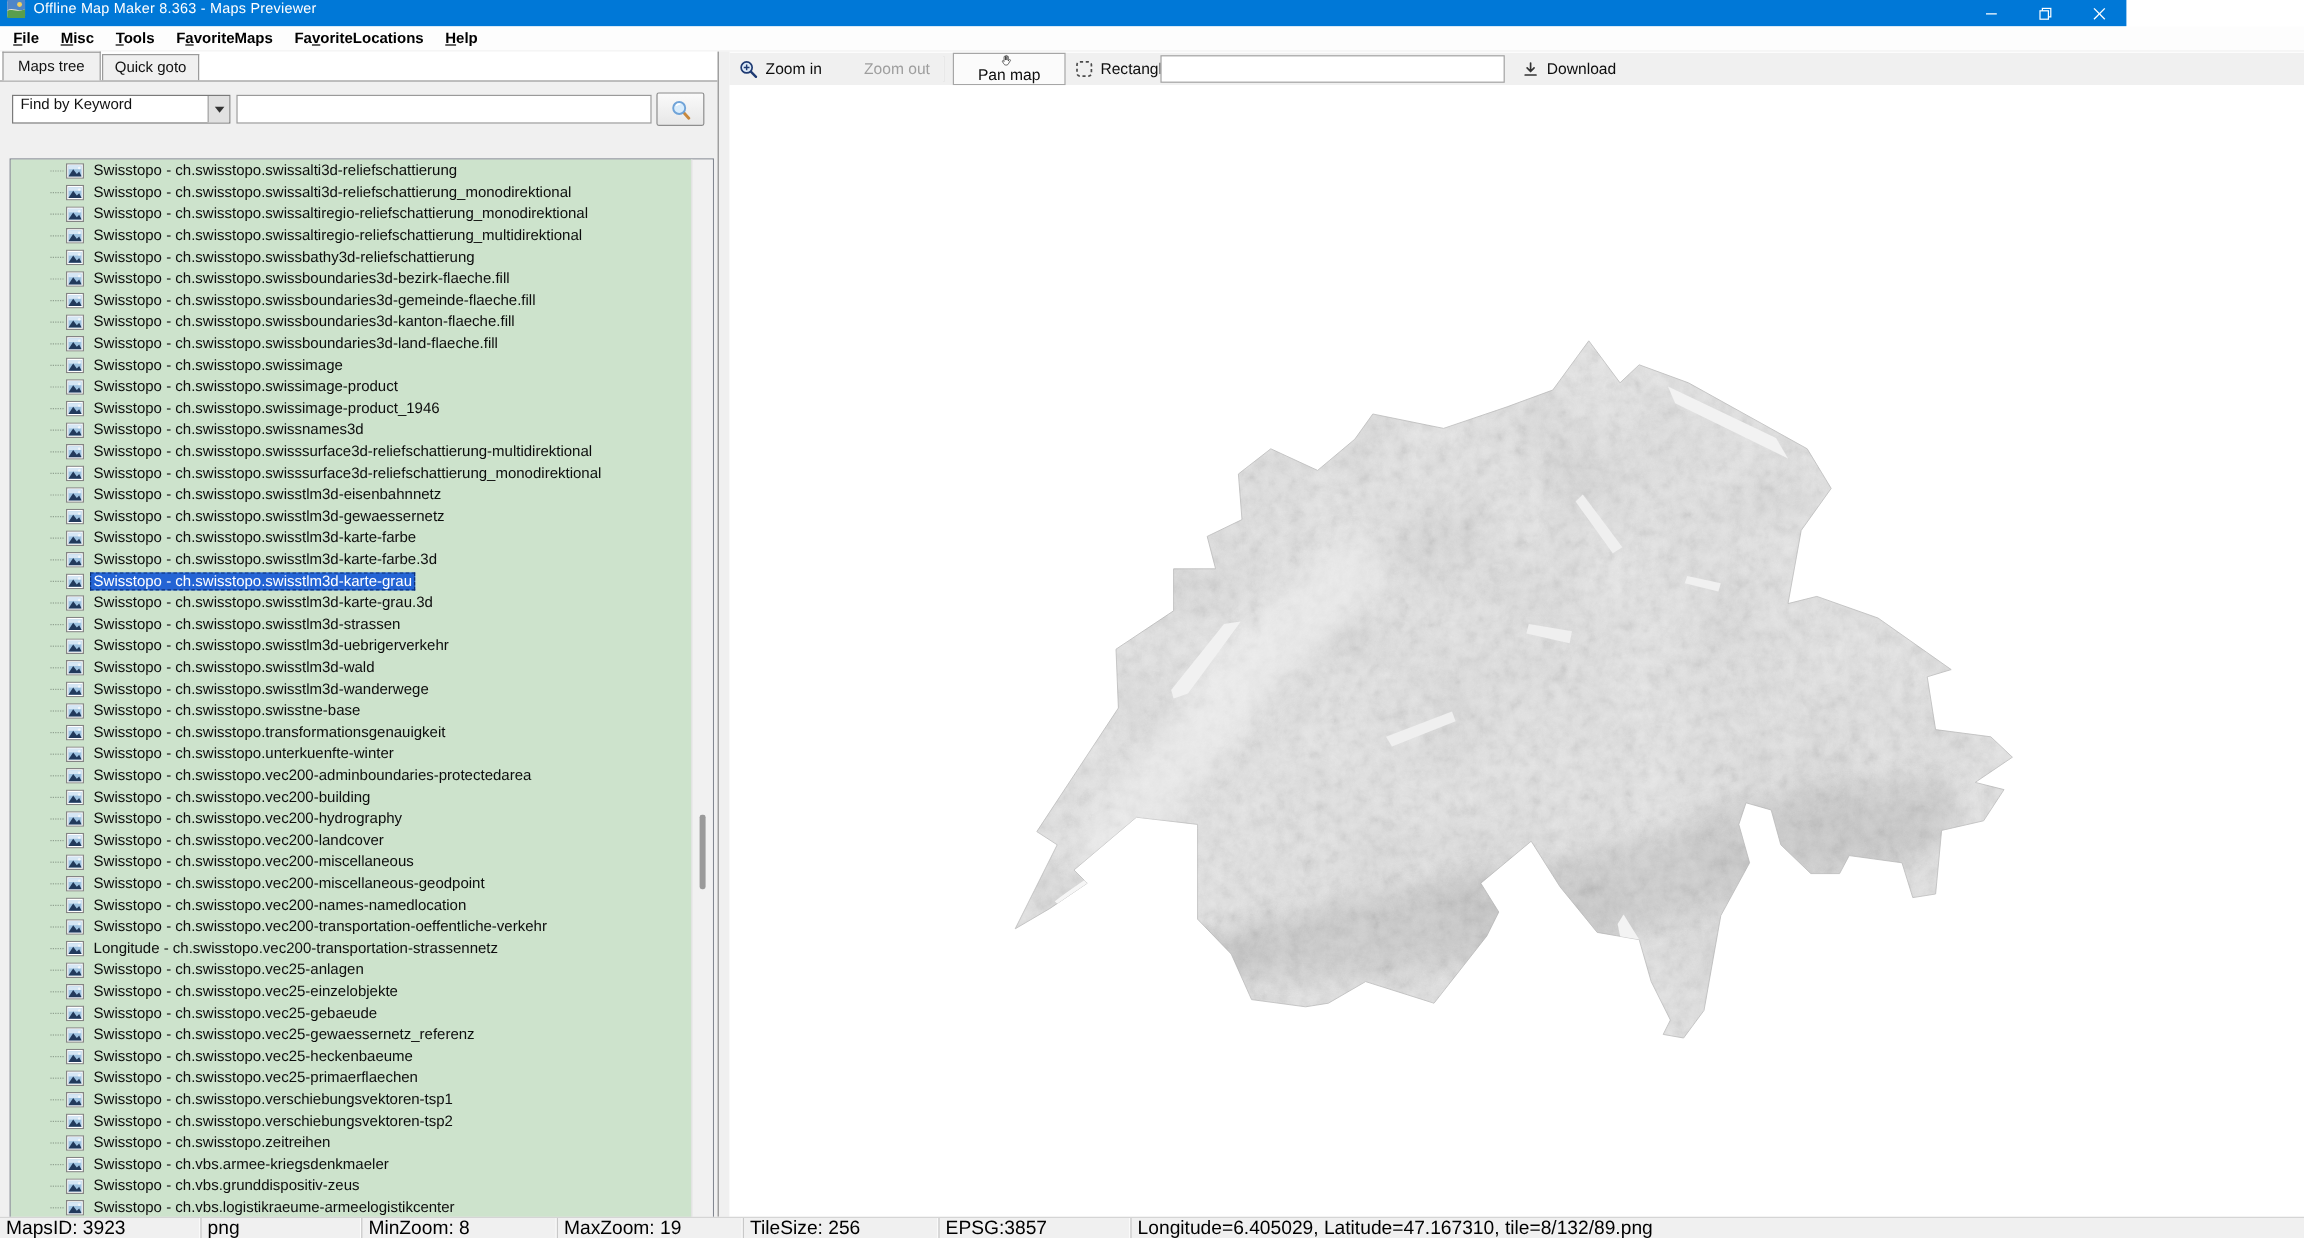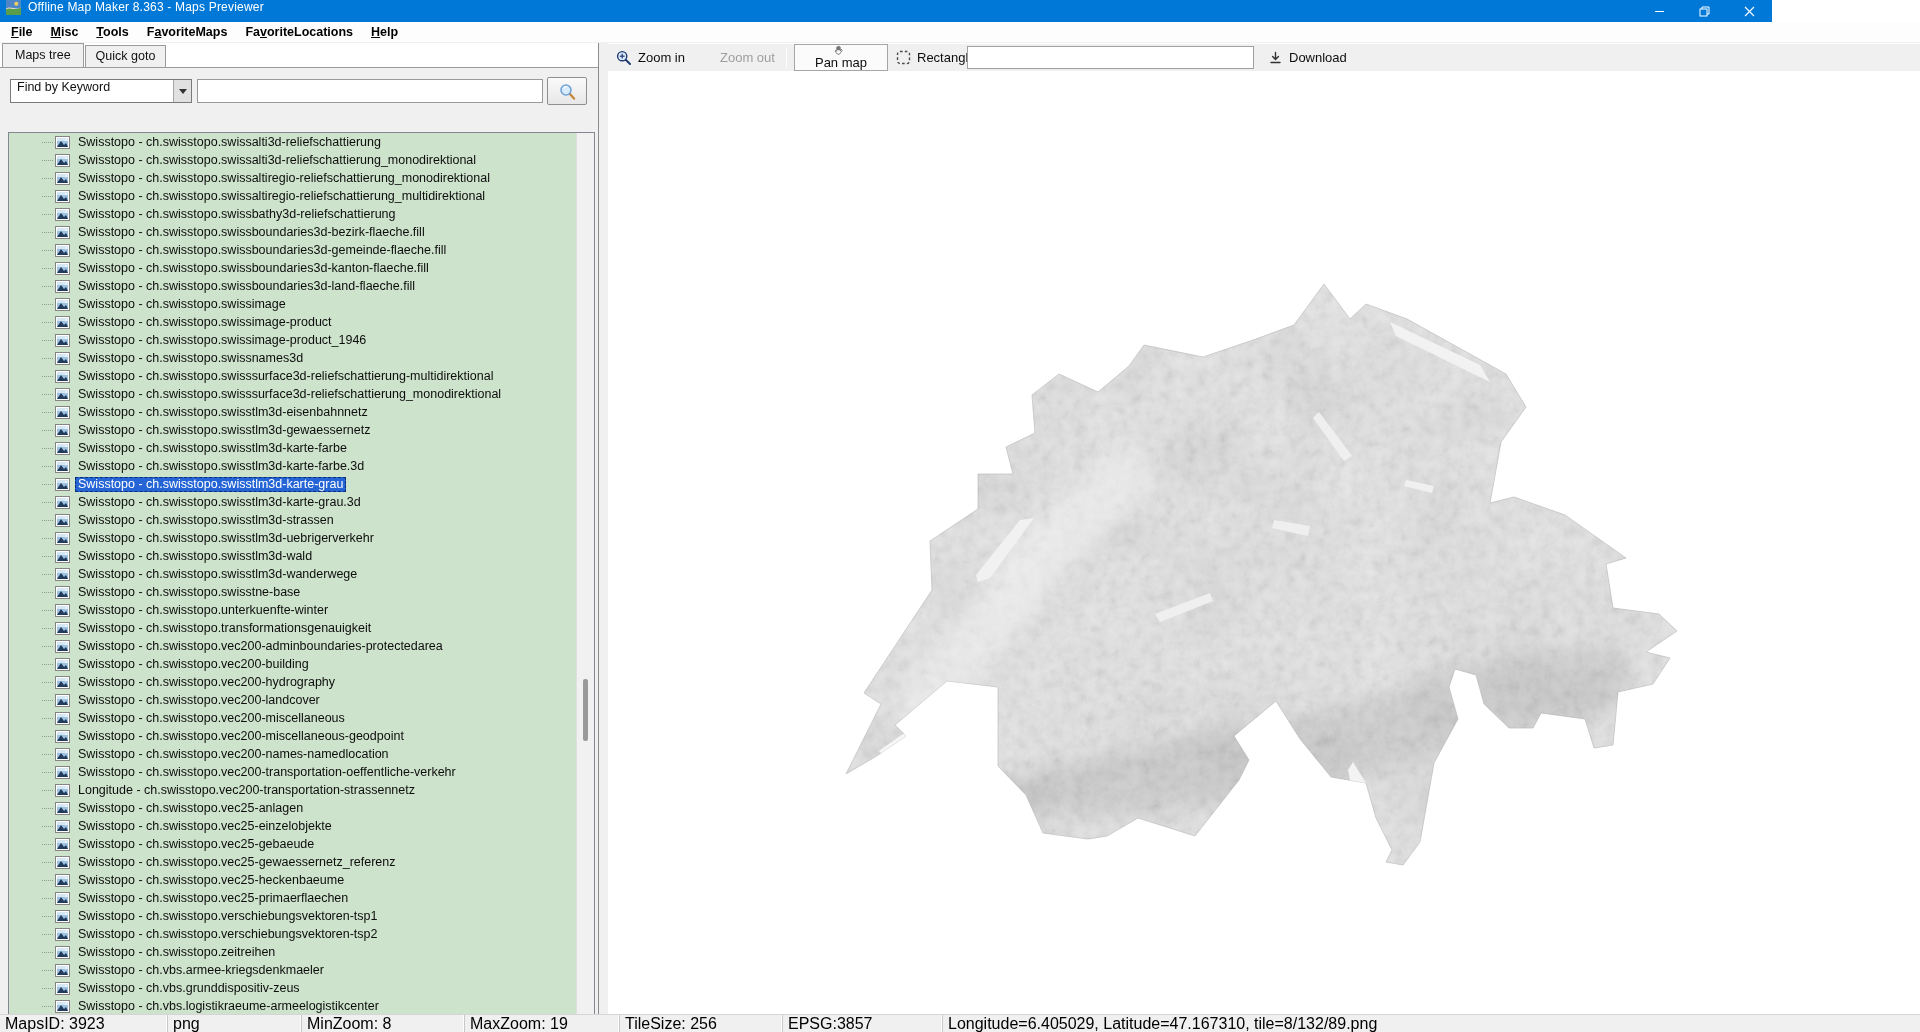--- a/index.html
+++ b/index.html
@@ -416,32 +416,32 @@
           </div>
           <div class="tree-row">
             <span class="tree-connector"></span>
             <svg width="15" height="13" viewBox="0 0 15 13">
               <rect x="0.5" y="0.5" width="14" height="12" fill="#fff" stroke="#848484"></rect>
               <rect x="2" y="2" width="11" height="9" fill="#9ec2e0"></rect>
               <rect x="2" y="2" width="11" height="3" fill="#d5e6f4"></rect>
               <polygon points="2,11 6,5 9,9 11,7 13,11" fill="#223a5c"></polygon>
               <circle cx="11" cy="4" r="1" fill="#f4f7fa"></circle>
             </svg>
+            <span class="tree-label">Swisstopo - ch.swisstopo.transformationsgenauigkeit</span>
+          </div>
+          <div class="tree-row">
+            <span class="tree-connector"></span>
+            <svg width="15" height="13" viewBox="0 0 15 13">
+              <rect x="0.5" y="0.5" width="14" height="12" fill="#fff" stroke="#848484"></rect>
+              <rect x="2" y="2" width="11" height="9" fill="#9ec2e0"></rect>
+              <rect x="2" y="2" width="11" height="3" fill="#d5e6f4"></rect>
+              <polygon points="2,11 6,5 9,9 11,7 13,11" fill="#223a5c"></polygon>
+              <circle cx="11" cy="4" r="1" fill="#f4f7fa"></circle>
+            </svg>
             <span class="tree-label">Swisstopo - ch.swisstopo.unterkuenfte-winter</span>
-          </div>
-          <div class="tree-row">
-            <span class="tree-connector"></span>
-            <svg width="15" height="13" viewBox="0 0 15 13">
-              <rect x="0.5" y="0.5" width="14" height="12" fill="#fff" stroke="#848484"></rect>
-              <rect x="2" y="2" width="11" height="9" fill="#9ec2e0"></rect>
-              <rect x="2" y="2" width="11" height="3" fill="#d5e6f4"></rect>
-              <polygon points="2,11 6,5 9,9 11,7 13,11" fill="#223a5c"></polygon>
-              <circle cx="11" cy="4" r="1" fill="#f4f7fa"></circle>
-            </svg>
-            <span class="tree-label">Swisstopo - ch.swisstopo.transformationsgenauigkeit</span>
           </div>
           <div class="tree-row">
             <span class="tree-connector"></span>
             <svg width="15" height="13" viewBox="0 0 15 13">
               <rect x="0.5" y="0.5" width="14" height="12" fill="#fff" stroke="#848484"></rect>
               <rect x="2" y="2" width="11" height="9" fill="#9ec2e0"></rect>
               <rect x="2" y="2" width="11" height="3" fill="#d5e6f4"></rect>
               <polygon points="2,11 6,5 9,9 11,7 13,11" fill="#223a5c"></polygon>
               <circle cx="11" cy="4" r="1" fill="#f4f7fa"></circle>
             </svg>

